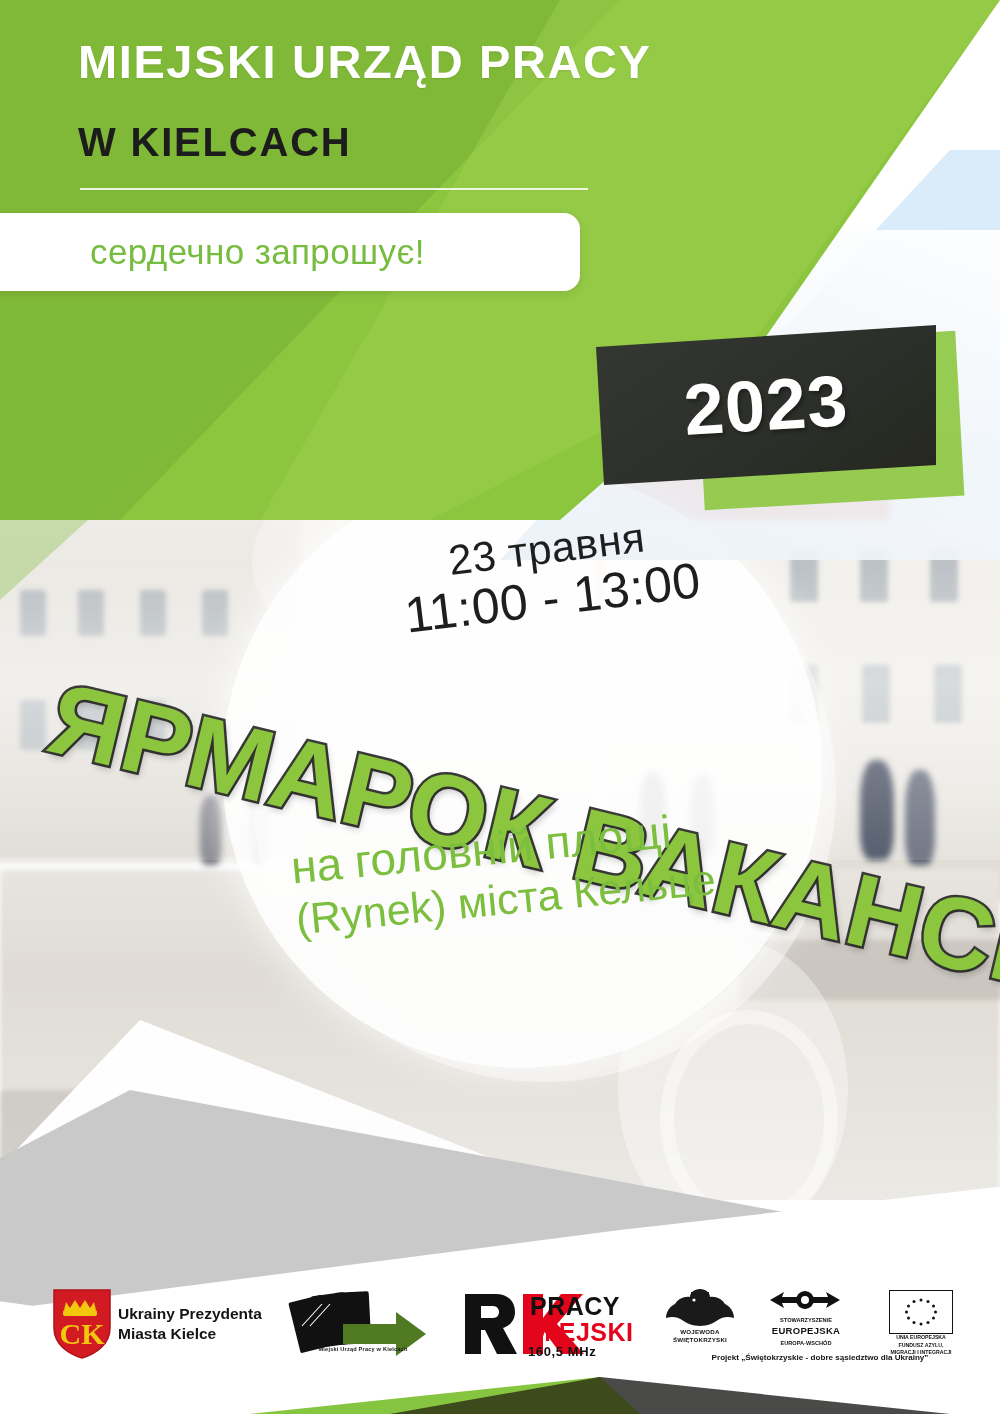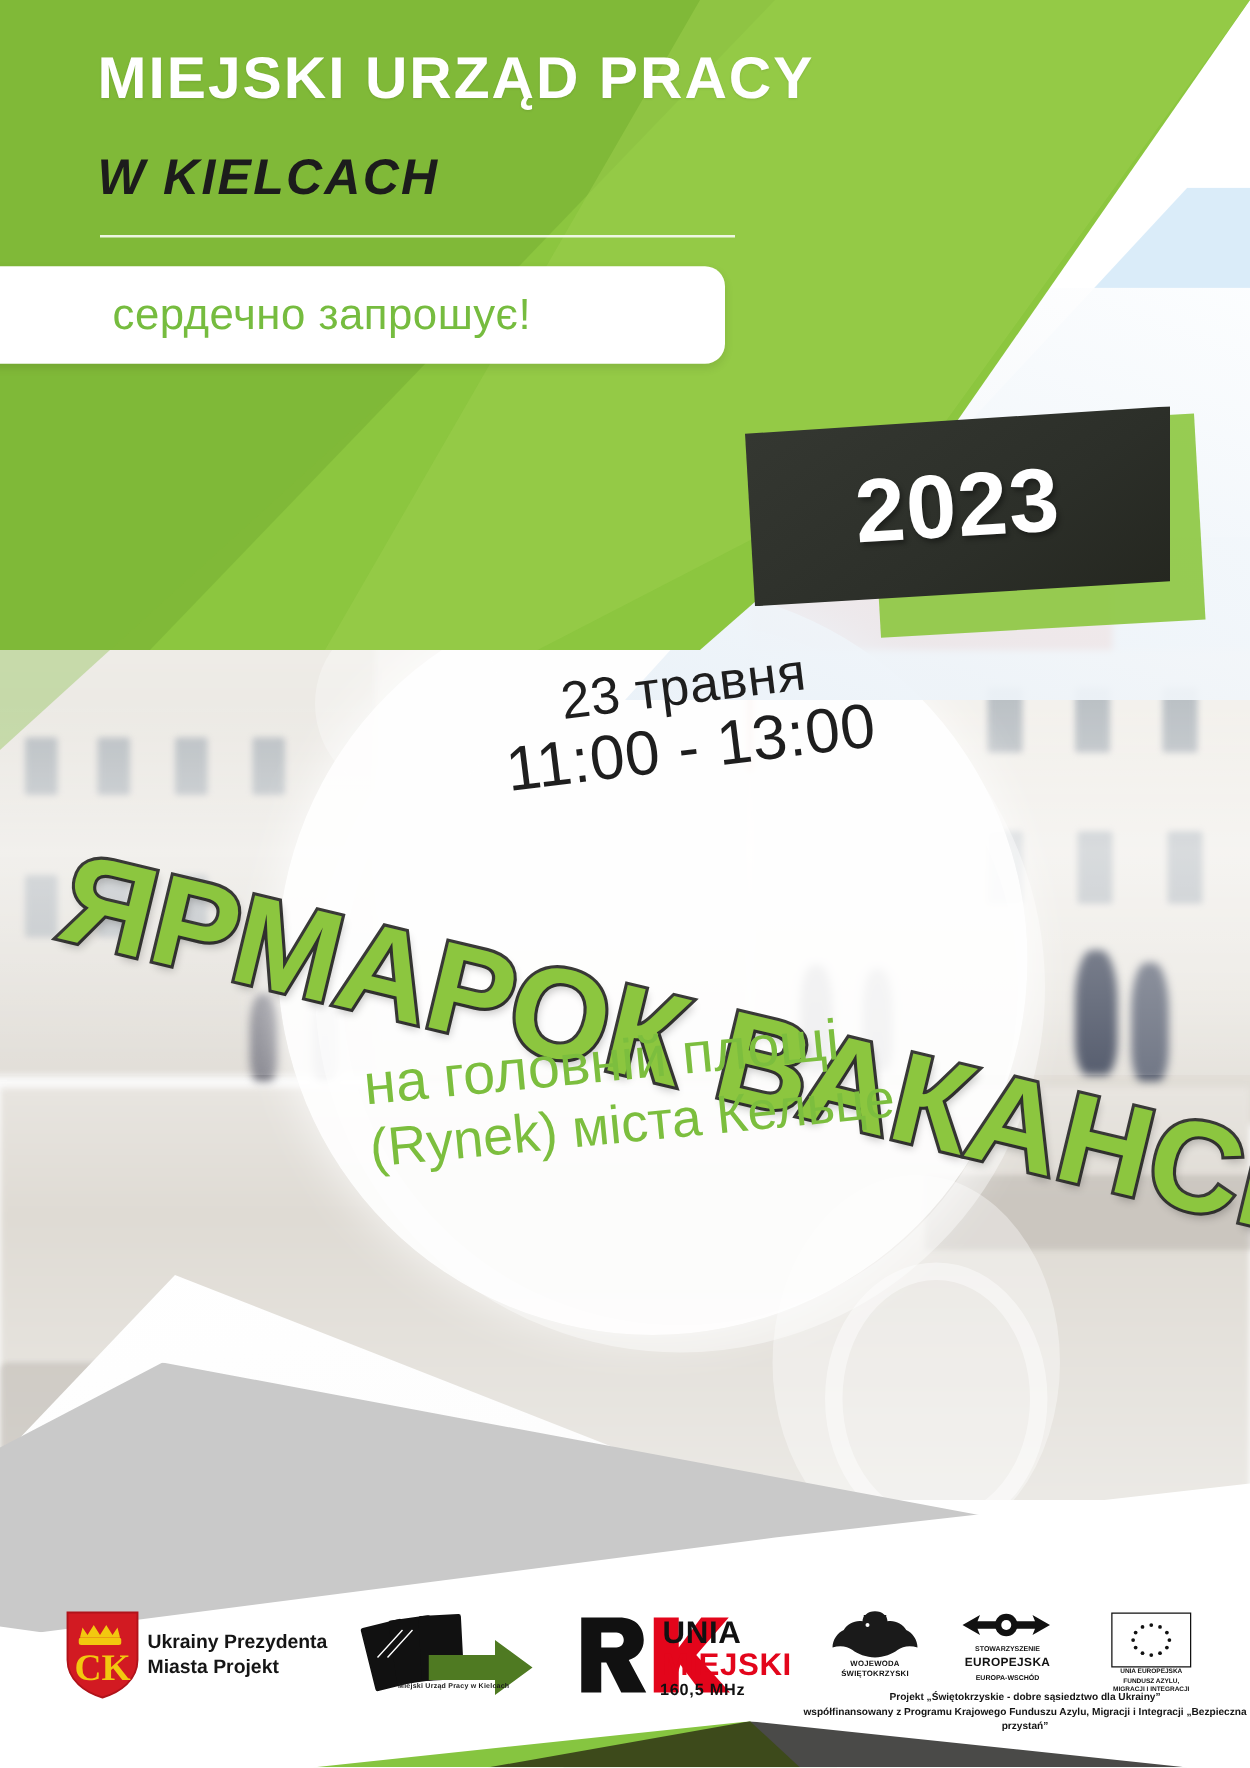--- a/index.html
+++ b/index.html
@@ -134,21 +134,20 @@
     font-size:47px;font-weight:bold;color:#ffffff;
     letter-spacing:1.6px;line-height:1.08;
     text-shadow:0 1px 2px rgba(0,0,0,.10);
     white-space:nowrap;
   }
   .h2{
     position:absolute;left:78px;top:121px;
     font-size:40px;font-weight:bold;color:#1c1c1c;
     letter-spacing:1.8px;line-height:1.08;
     white-space:nowrap;
-    font-style:italic;
   }
   .hrule{
     position:absolute;left:80px;top:188px;width:508px;height:2px;
     background:rgba(255,255,255,.85);
   }
   .banner{
     position:absolute;left:-30px;top:213px;width:610px;height:78px;
     background:#ffffff;border-radius:0 16px 16px 0;
     box-shadow:0 3px 8px rgba(0,0,0,.10);
     display:flex;align-items:center;
@@ -398,40 +397,40 @@
     <svg class="shield" viewBox="0 0 60 72">
       <path d="M2 2 H58 V40 C58 56 44 66 30 70 C16 66 2 56 2 40 Z" fill="#D21A22" stroke="#B0131A" stroke-width="1.5"></path>
       <g fill="#F2C80F">
         <path d="M12 22 L14 14 L18 20 L23 12 L28 20 L33 12 L38 20 L42 14 L44 22 Z"></path>
         <rect x="11" y="22" width="34" height="6" rx="2"></rect>
       </g>
       <text x="30" y="56" font-family="Liberation Serif, serif" font-size="30" font-weight="bold" fill="#F2C80F" text-anchor="middle">CK</text>
     </svg>
     <div class="kielce-text">
       <div>Ukrainy Prezydenta</div>
-      <div>Miasta Projekt</div>
+      <div>Miasta Kielce</div>
     </div>
 
     <svg class="mup" viewBox="0 0 150 80">
       <g fill="#111">
         <rect x="6" y="12" width="34" height="52" rx="2" transform="rotate(-14 23 38)"></rect>
         <rect x="26" y="8" width="34" height="52" rx="2" transform="rotate(-8 43 34)"></rect>
         <rect x="48" y="6" width="34" height="52" rx="2" transform="rotate(-3 65 32)"></rect>
       </g>
       <path d="M14 40 L34 18 M22 40 L42 18" stroke="#fff" stroke-width="1.1" fill="none"></path>
       <path d="M55 38 H108 V26 L138 48 L108 70 V58 H55 Z" fill="#4F7A22"></path>
     </svg>
     <div class="mup-cap">Miejski Urząd Pracy w Kielcach</div>
 
     <svg class="rk" viewBox="0 0 160 72">
       <path d="M8 6 H38 C52 6 58 14 58 24 C58 32 53 38 46 40 L60 66 H40 L28 42 H24 V66 H8 Z
                M24 18 V30 H36 C40 30 42 27 42 24 C42 21 40 18 36 18 Z" fill="#111"></path>
       <path d="M66 6 H86 V30 L104 6 H126 L100 36 L127 66 H104 L86 42 V66 H66 Z" fill="#E3051B"></path>
     </svg>
-    <div class="rk-radio">UNIA</div>
+    <div class="rk-radio">PRACY</div>
     <div class="rk-kielce">MIEJSKI</div>
     <div class="rk-mhz">160,5 MHz</div>
 
     <svg class="woj" viewBox="0 0 80 46">
       <g fill="#1a1a1a">
         <path d="M40 3 C34 3 30 7 30 11 C24 10 18 13 15 18 C10 20 6 26 6 32
                  C12 30 18 31 22 34 C26 37 33 40 40 40 C47 40 54 37 58 34
                  C62 31 68 30 74 32 C74 26 70 20 65 18 C62 13 56 10 50 11
                  C50 7 46 3 40 3 Z"></path>
         <path d="M31 6 h18 v4 h-18 z"></path>
@@ -476,21 +475,20 @@
       </svg>
     </div>
     <div class="eu-cap">
       <div>UNIA EUROPEJSKA</div>
       <div>FUNDUSZ AZYLU,</div>
       <div>MIGRACJI I INTEGRACJI</div>
     </div>
 
     <div class="fine">
       <div>Projekt „Świętokrzyskie - dobre sąsiedztwo dla Ukrainy”</div>
-      <div>współfinansowany z Programu Krajowego Funduszu Azylu, Migracji i Integracji „Bezpieczna przystań”</div>
     </div>
   </div>
 
   <div class="sh-foot-green"></div>
   <div class="sh-foot-dark"></div>
   <div class="sh-foot-olive"></div>
 
 </div>
 
 </body></html>

